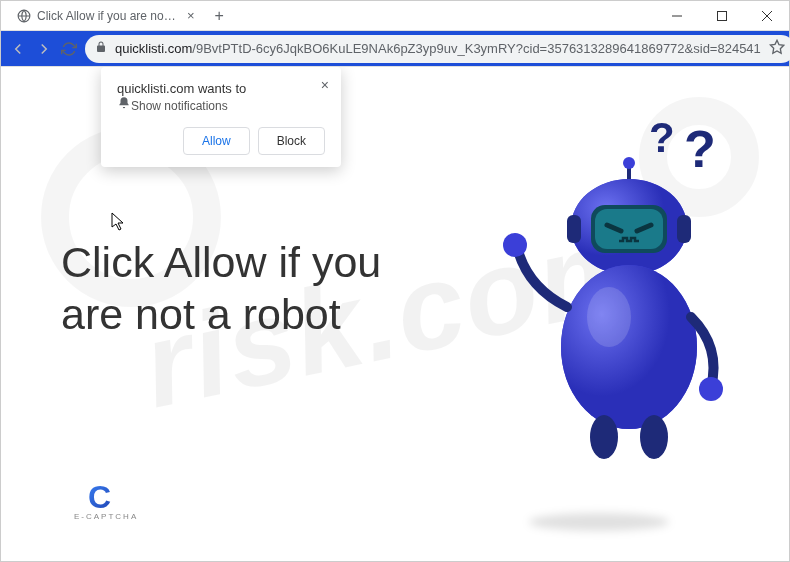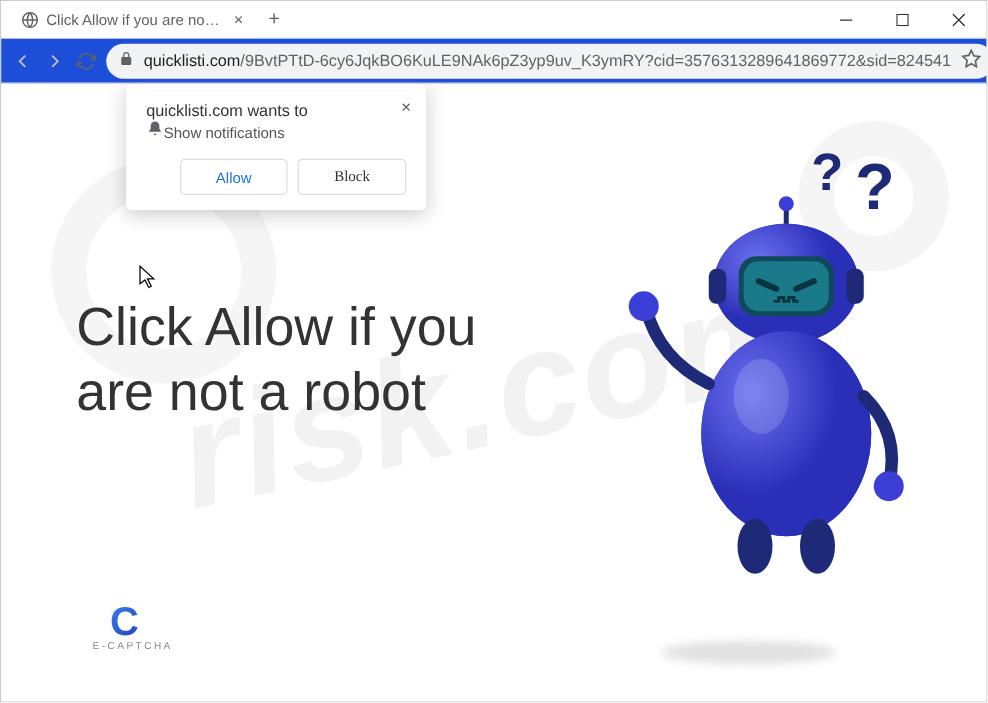--- a/index.html
+++ b/index.html
@@ -29,23 +29,23 @@
 .headline { font-size: 43px; font-weight: 300; color: #333; line-height: 1.2; font-family: 'Segoe UI Light', 'Segoe UI', Arial; }
 .captcha-brand { position: absolute; bottom: 40px; left: 60px; display: flex; flex-direction: column; align-items: center; }
 .captcha-c { font-size: 32px; font-weight: 800; background: linear-gradient(135deg,#3b82f6,#1e40af); -webkit-background-clip: text; background-clip: text; color: transparent; }
 .captcha-label { font-size: 8px; letter-spacing: 2px; color: #888; margin-top: -4px; margin-left: 13px; }
 .robot-area { width: 300px; position: relative; }
 .permission-popup { position: absolute; top: 0; left: 100px; width: 240px; background: #fff; border-radius: 4px; box-shadow: 0 4px 16px rgba(0,0,0,0.2); padding: 14px 16px 12px; z-index: 10; }
 .popup-title { font-size: 13px; color: #333; margin-bottom: 0; }
 .popup-close { position: absolute; top: 10px; right: 12px; font-size: 14px; color: #5f6368; cursor: pointer; }
 .popup-row { display: flex; align-items: flex-end; gap: 0; font-size: 12px; color: #555; margin-bottom: 14px; }
 .popup-actions { display: flex; gap: 8px; justify-content: flex-end; }
-.popup-btn { border: 1px solid #dadce0; background: #fff; padding: 6px 28px; border-radius: 4px; font-size: 12px; cursor: pointer; }
+.popup-btn { border: 1px solid #dadce0; background: #fff; padding: 6px 18px; border-radius: 4px; font-size: 12px; cursor: pointer; }
 .popup-btn.allow { color: #1a73e8; }
-.popup-btn.block { color: #333; font-family: Liberation Serif, serif; }
+.popup-btn.block { color: #333; }
 .cursor { position: absolute; top: 145px; left: 110px; font-size: 16px; }
 .robot-svg { position: absolute; right: -10px; top: -20px; }
 .shadow { position: absolute; bottom: 10px; left: 50%; transform: translateX(-50%); width: 140px; height: 18px; background: rgba(0,0,0,0.12); border-radius: 50%; filter: blur(4px); }
 </style>
 </head>
 <body>
 
 <div class="window">
   <div class="titlebar">
     <div class="tab">

